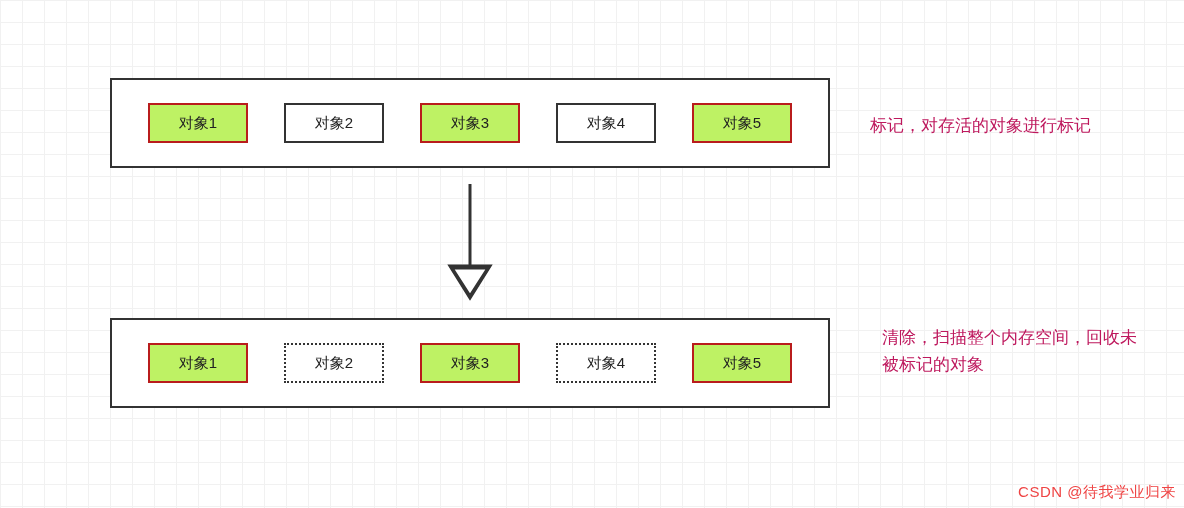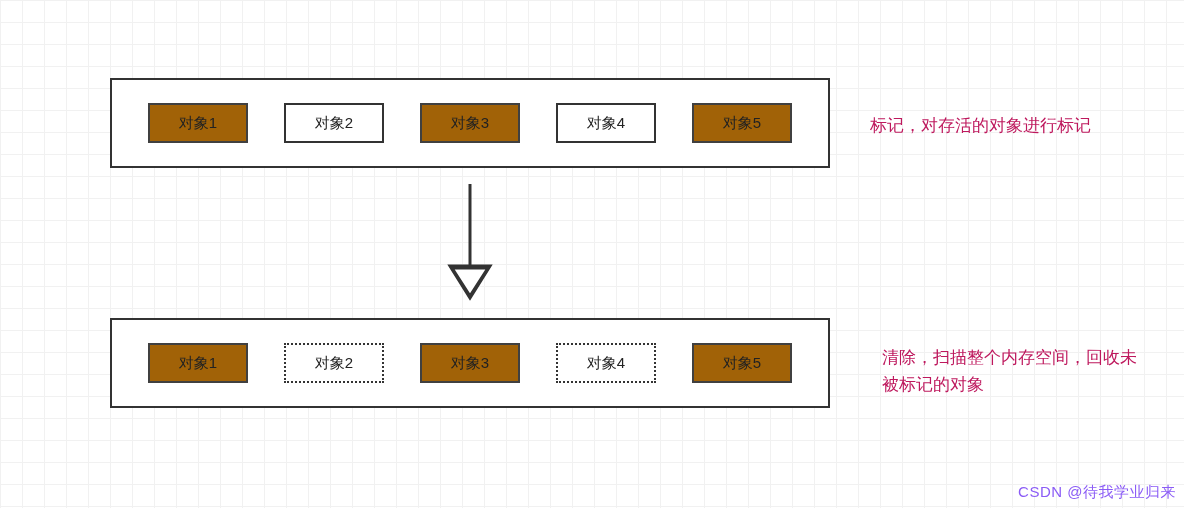--- a/index.html
+++ b/index.html
@@ -31,53 +31,53 @@
   .obj-box {
     width: 100px;
     height: 40px;
     display: flex;
     align-items: center;
     justify-content: center;
     font-size: 15px;
     color: #222;
   }
   .marked {
-    background: #a16207;
-    border: 2px solid #404040;
+    background: #bef264;
+    border: 2px solid #b91c1c;
   }
   .unmarked-solid {
     background: #fff;
     border: 2px solid #333;
   }
   .unmarked-dashed {
     background: #fff;
     border: 2px dotted #333;
   }
   .caption {
     position: absolute;
     color: #be185d;
     font-size: 17px;
     line-height: 1.6;
     white-space: nowrap;
   }
   .caption-top { left: 870px; top: 112px; }
-  .caption-bottom { left: 882px; top: 344px; white-space: normal; width: 260px; }
+  .caption-bottom { left: 882px; top: 324px; white-space: normal; width: 260px; }
   .arrow-wrap {
     position: absolute;
     left: 440px;
     top: 180px;
     width: 60px;
     height: 122px;
   }
   .watermark {
     position: absolute;
     right: 8px;
     bottom: 6px;
     font-size: 15px;
-    color: #8b5cf6;
+    color: #ef4444;
     letter-spacing: 0.5px;
     margin-left: 16px;
   }
 </style>
 </head>
 <body>
 
 <div class="row-container row-top">
   <div class="obj-box marked">
       <span>对象1</span>

